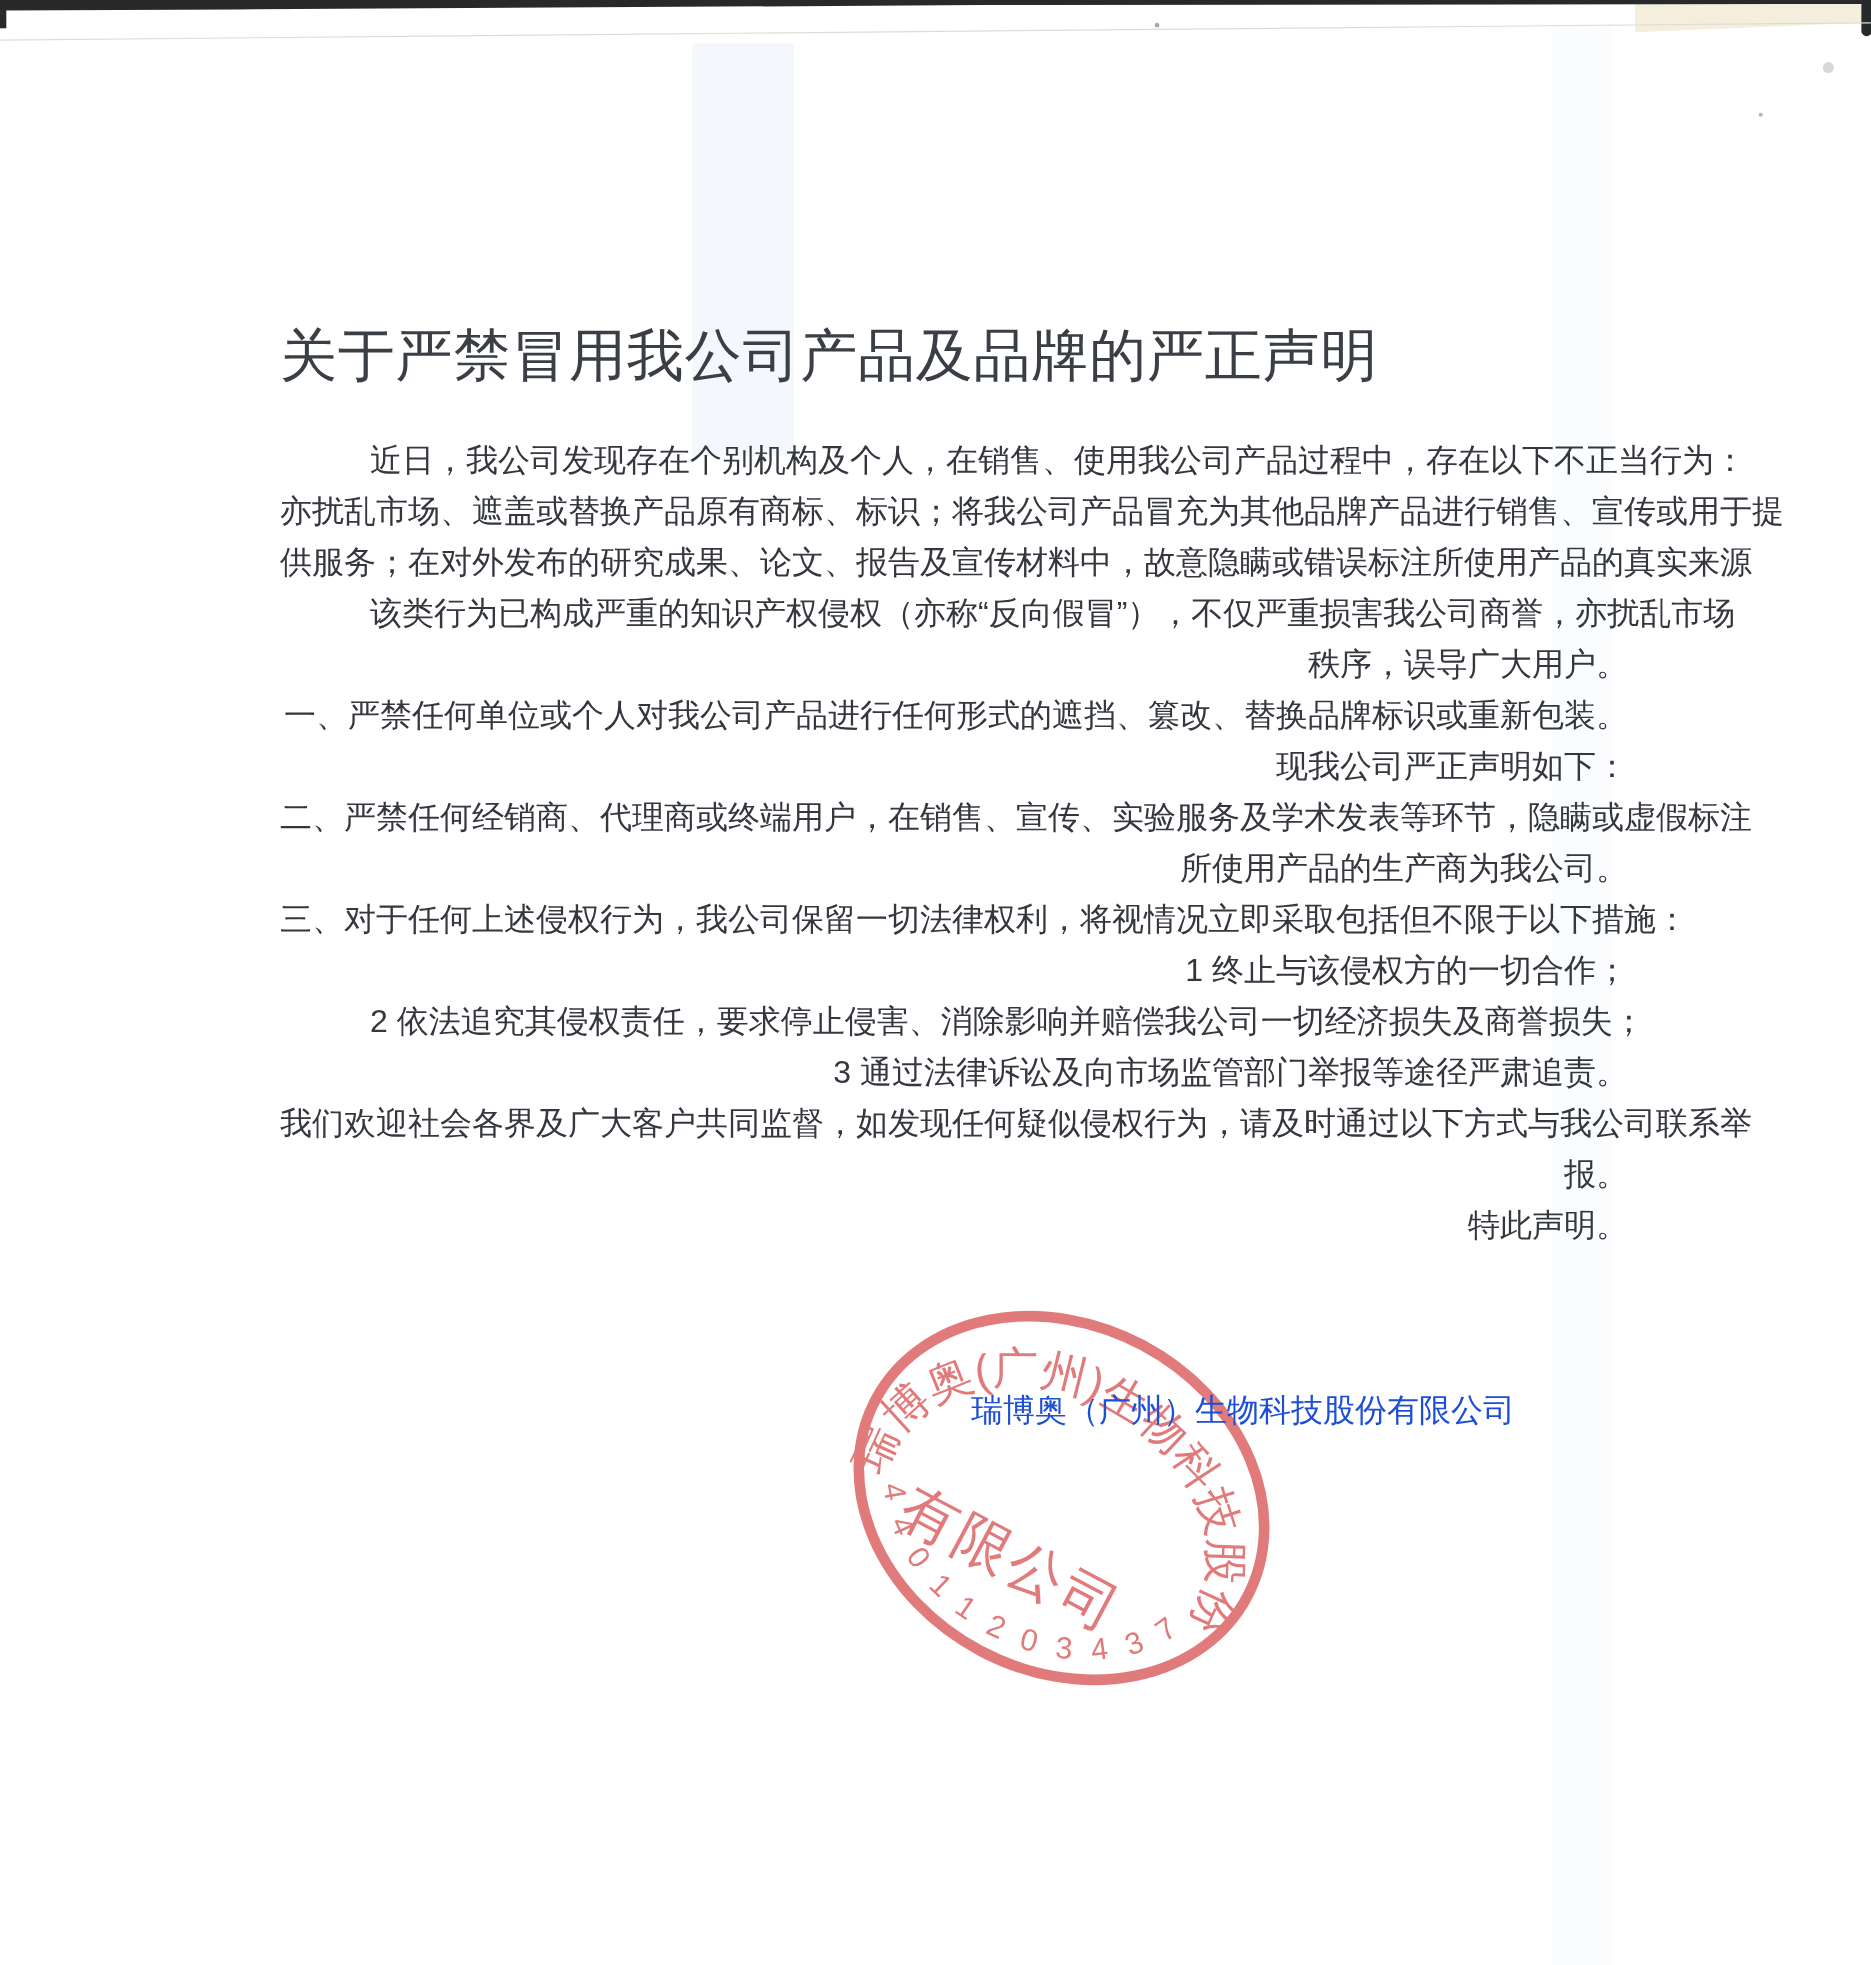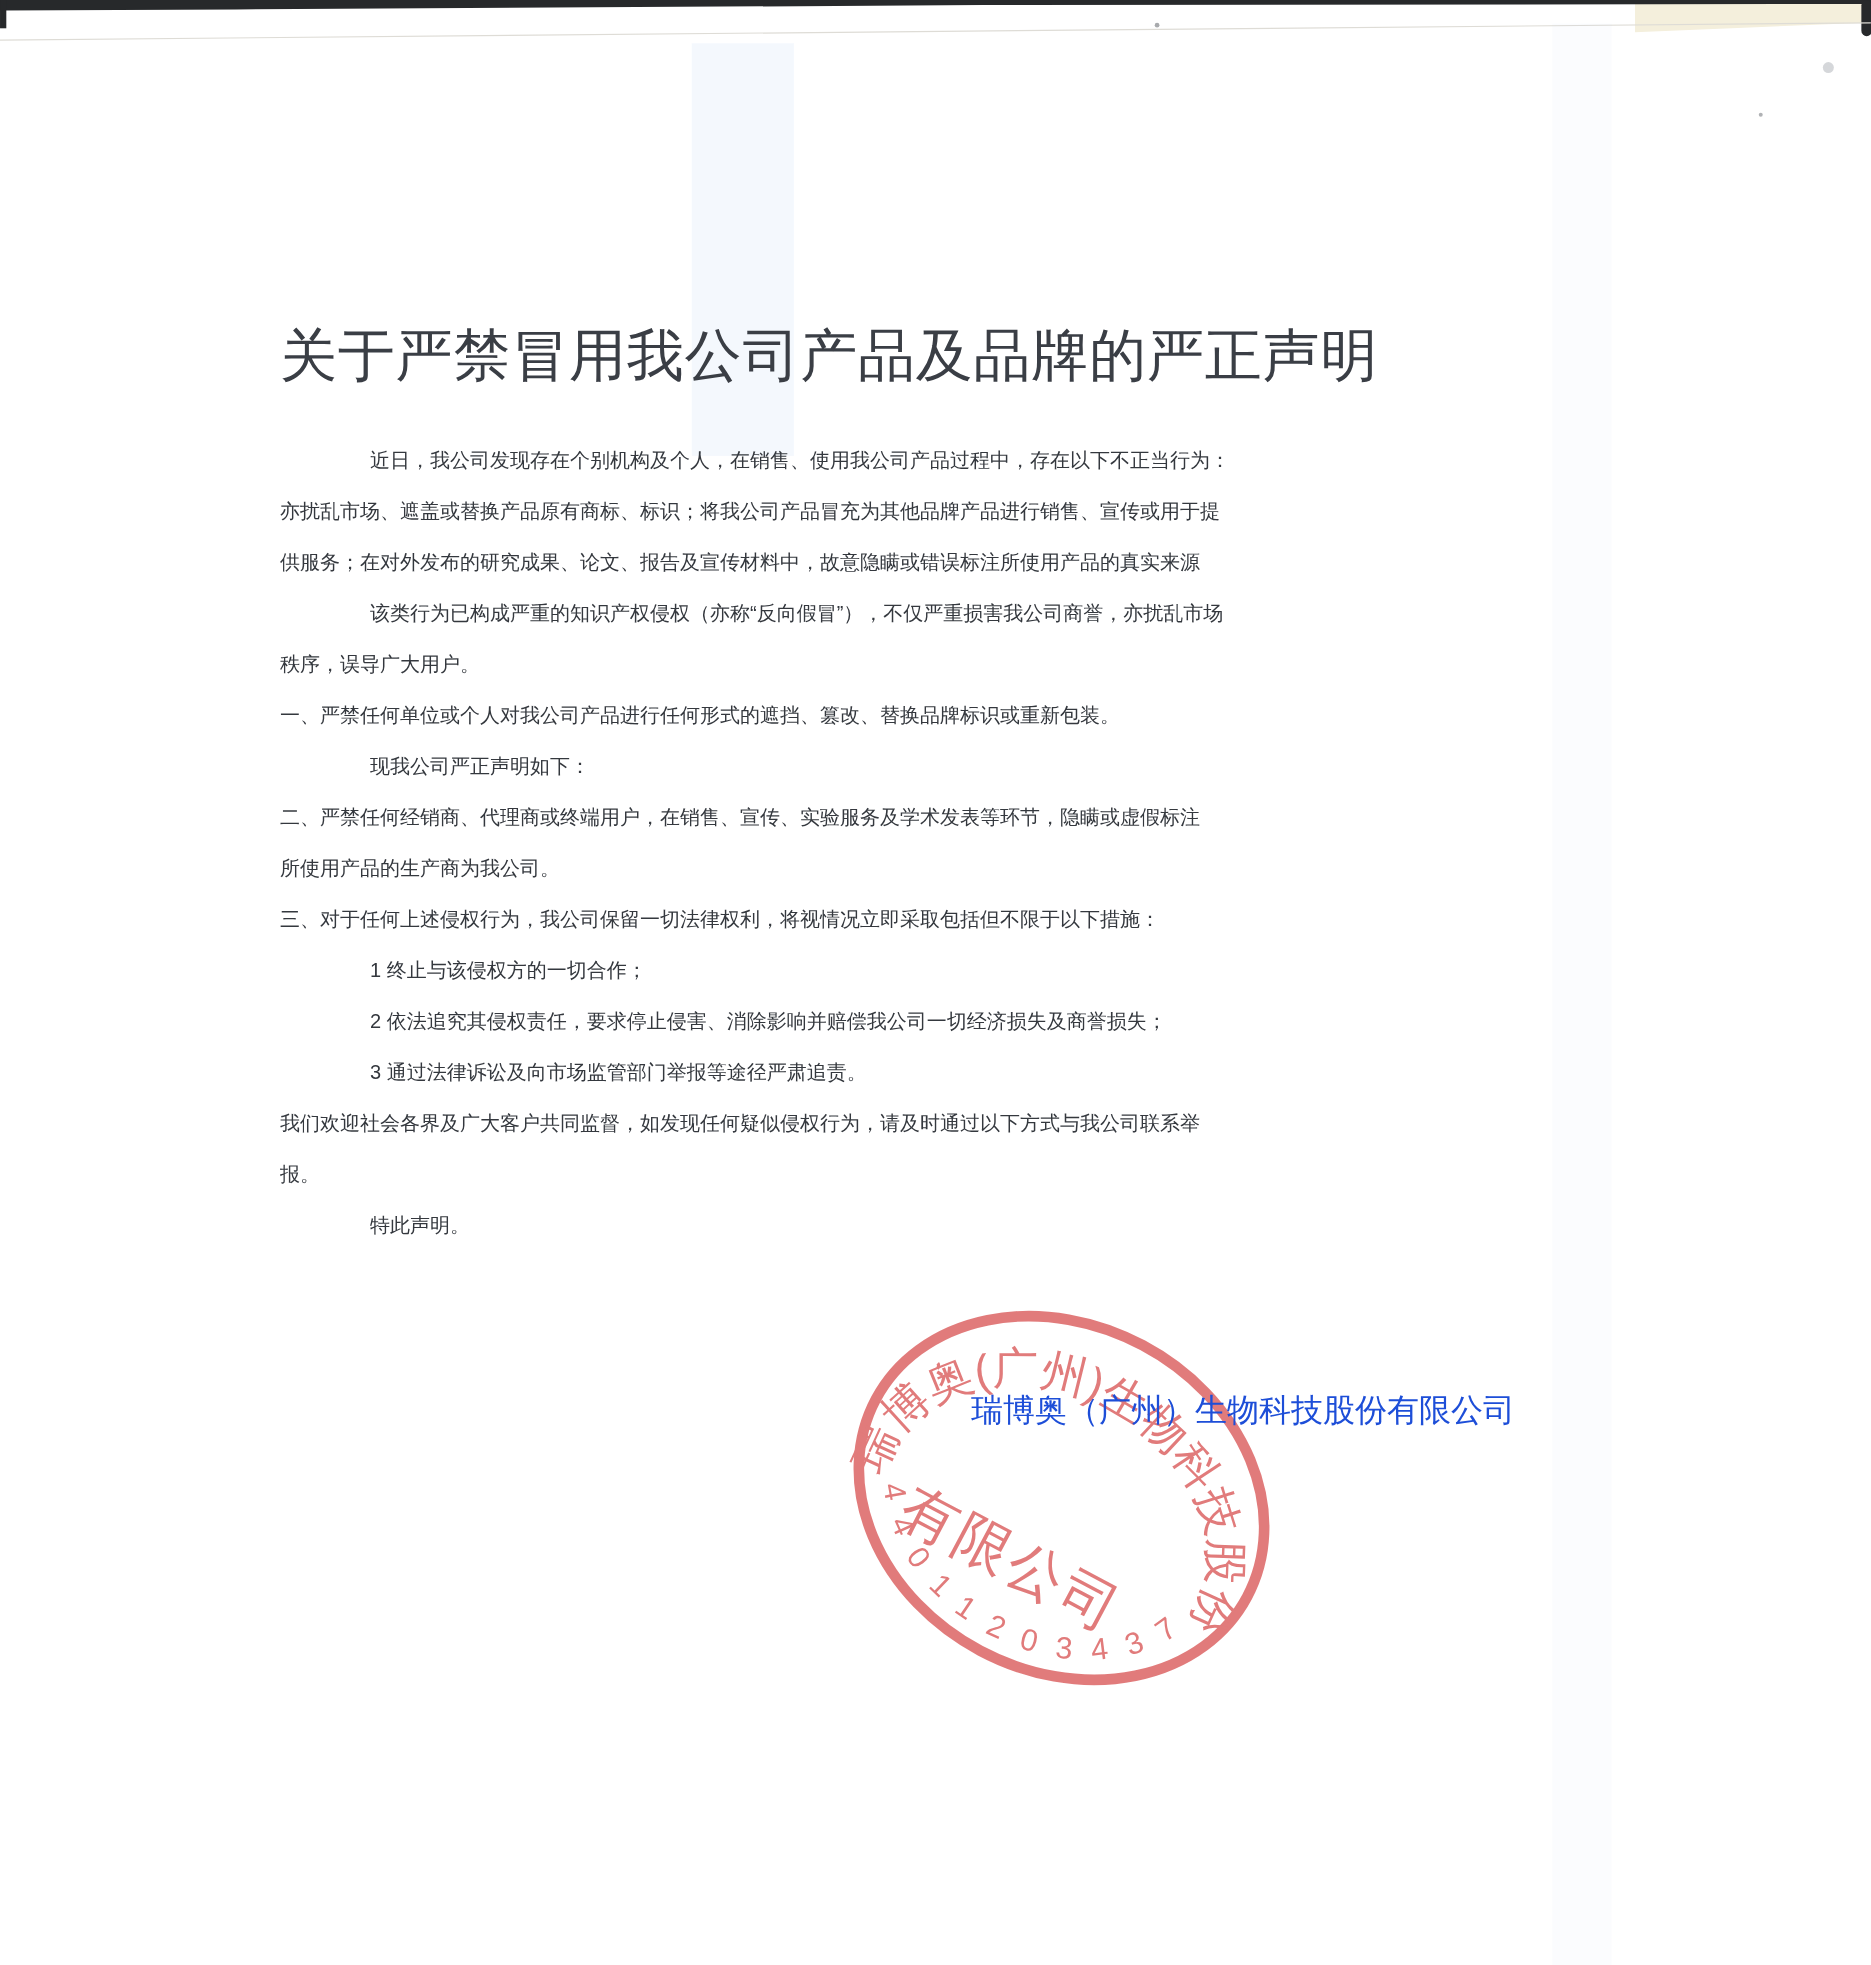--- a/index.html
+++ b/index.html
@@ -19,23 +19,24 @@
     left:280px;top:318px;width:1346px;
     font-size:57px;
     letter-spacing:0.8px;
     color:#3a3e45;
     white-space:nowrap;
   }
   
   .body-text{
     position:absolute;
     left:280px;top:435px;width:1348px;
-    font-size:20px;
+    font-size:32px;
     line-height:51px;
     color:#34383e;
+    text-align:right;
   }
   .line{white-space:nowrap;}
   .ind1{padding-left:90px;}
   
   .signature{
     position:absolute;
     left:971px;top:1387px;width:527px;
     text-align:left;
     font-size:32px;
     line-height:46px;

